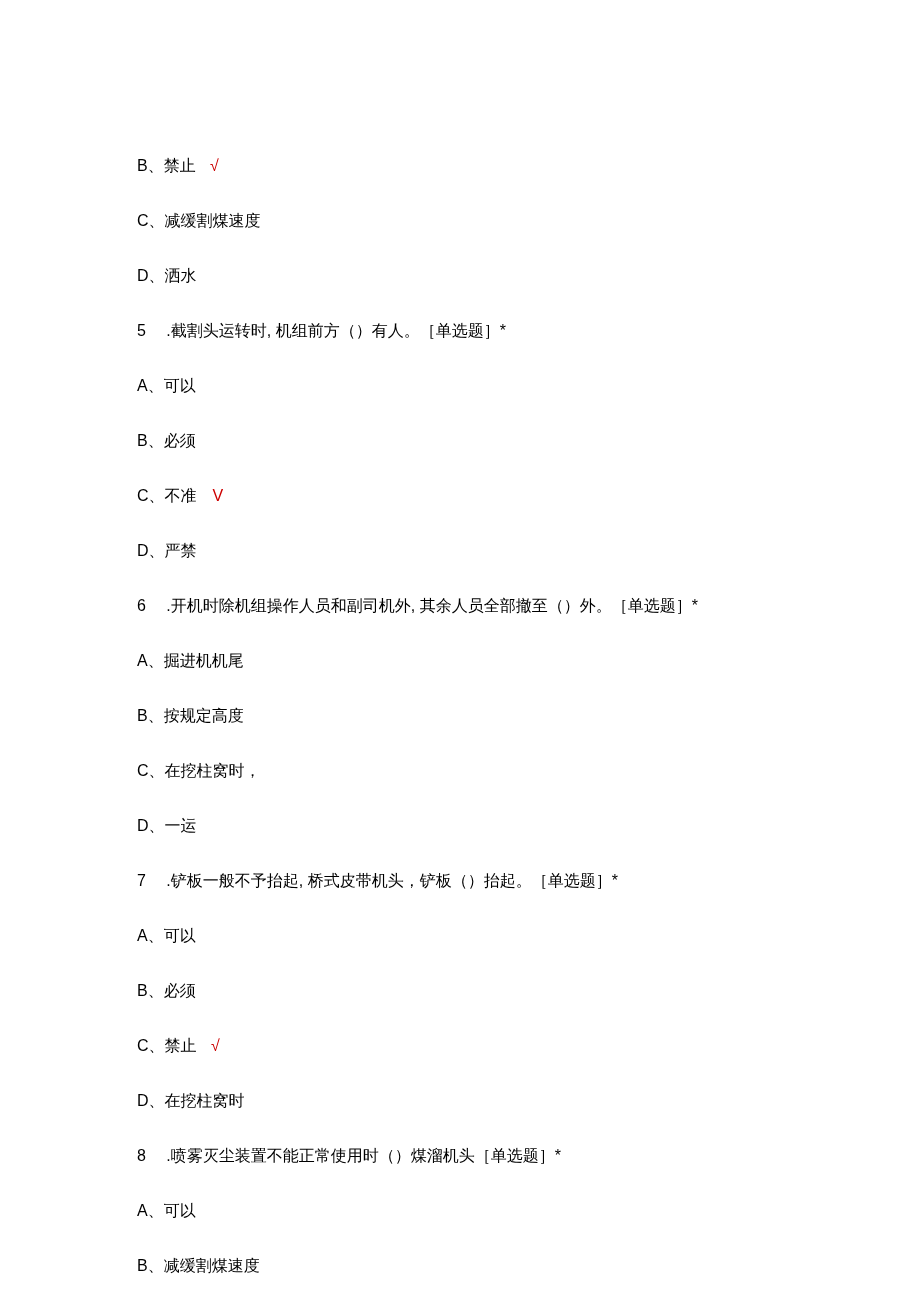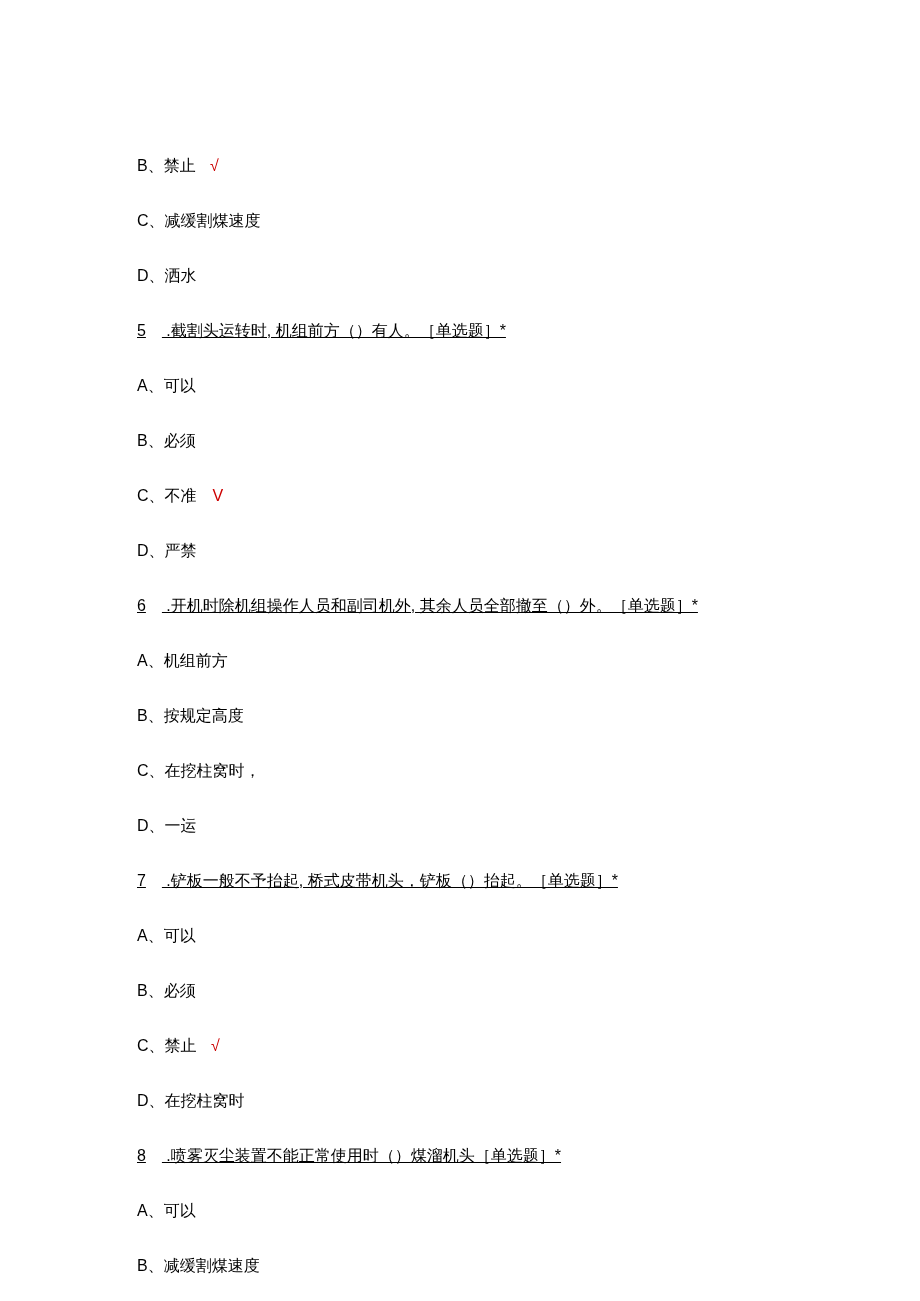--- a/index.html
+++ b/index.html
@@ -15,21 +15,20 @@
       font-size: 16px;
       color: #000000;
       padding: 130px 105px 0 105px;
       line-height: 1.5;
     }
     .line {
       margin-bottom: 31px;
     }
     .question {
       margin-bottom: 31px;
-      text-decoration: underline;
     }
     .check {
       color: #cc0000;
       margin-left: 2px;
     }
     .correct-v {
       color: #cc0000;
     }
   </style>
 </head>
@@ -65,21 +64,21 @@
 
 <div class="line">
   <span>D、严禁</span>
 </div>
 
 <div class="question">
   <span>6</span><span>  .开机时除机组操作人员和副司机外, 其余人员全部撤至（）外。［单选题］*</span>
 </div>
 
 <div class="line">
-  <span>A、机组前方</span>
+  <span>A、掘进机机尾</span>
 </div>
 
 <div class="line">
   <span>B、按规定高度</span>
 </div>
 
 <div class="line">
   <span>C、在挖柱窝时，</span>
 </div>
 

